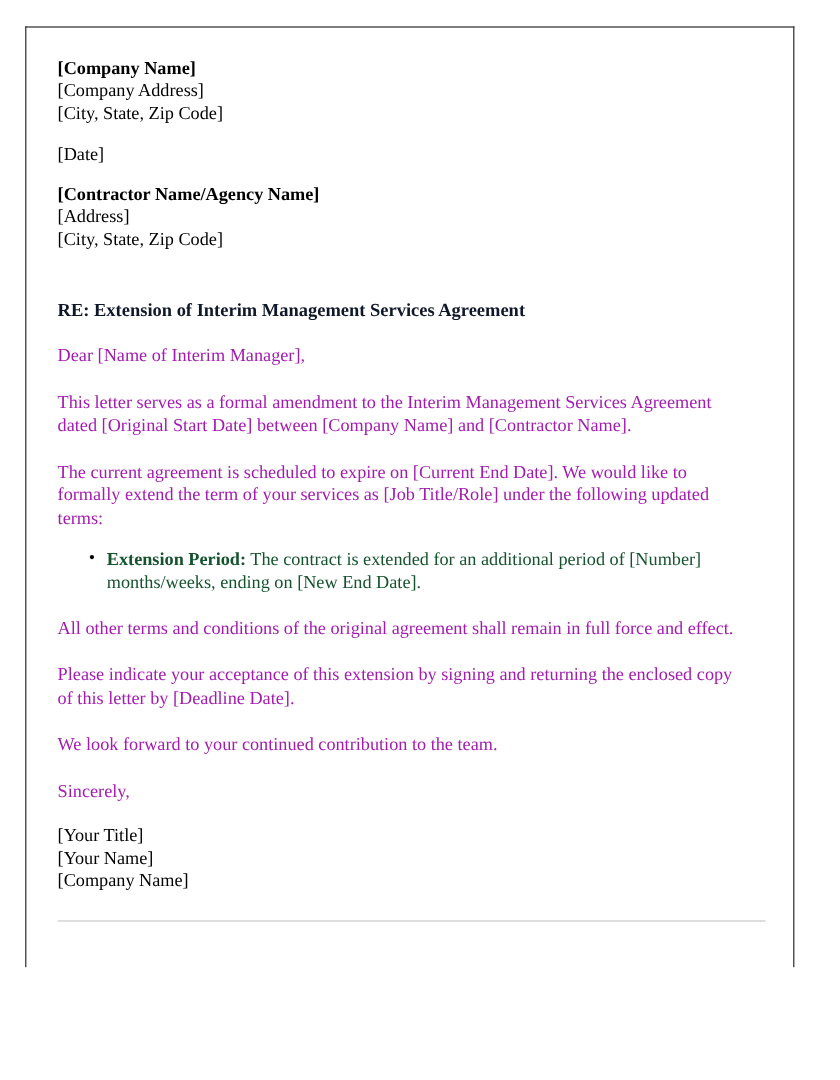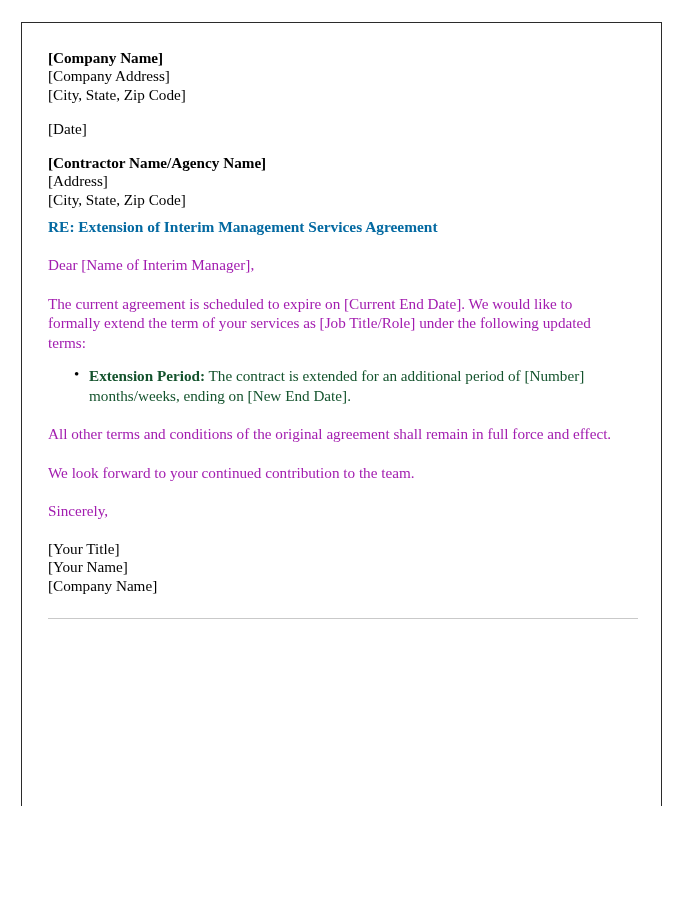--- a/index.html
+++ b/index.html
@@ -47,22 +47,22 @@
   .line.b {
     font-weight: bold;
   }
   .gap {
     height: 16px;
   }
   .subject {
     font-size: 15.4px;
     font-weight: bold;
     line-height: 19px;
-    color: #0369a1;
-    margin-top: 8px;
+    color: #0f172a;
+    margin-top: 40px;
   }
   .para {
     font-size: 15.2px;
     line-height: 19.6px;
     color: #a21caf;
     margin-top: 19px;
     text-align: left;
   }
   ul.terms {
     margin: 14px 0 0 0;
@@ -123,31 +123,33 @@
       <div class="recipient">
         <div class="line b">[Contractor Name/Agency Name]</div>
         <div class="line">[Address]</div>
         <div class="line">[City, State, Zip Code]</div>
       </div>
 
       <div class="subject">RE: Extension of Interim Management Services Agreement</div>
 
       <div class="para">Dear [Name of Interim Manager],</div>
 
+      <div class="para">This letter serves as a formal amendment to the Interim Management Services Agreement dated [Original Start Date] between [Company Name] and [Contractor Name].</div>
 
       <div class="para">The current agreement is scheduled to expire on [Current End Date]. We would like to formally extend the term of your services as [Job Title/Role] under the following updated terms:</div>
 
       <ul class="terms">
         <li>
           <span class="lbl">Extension Period:</span><span> The contract is extended for an additional period of [Number] months/weeks, ending on [New End Date].</span>
         </li>
       </ul>
 
       <div class="para">All other terms and conditions of the original agreement shall remain in full force and effect.</div>
 
+      <div class="para">Please indicate your acceptance of this extension by signing and returning the enclosed copy of this letter by [Deadline Date].</div>
 
       <div class="para">We look forward to your continued contribution to the team.</div>
 
       <div class="para">Sincerely,</div>
 
       <div class="sig-block">
         <div class="line">[Your Title]</div>
         <div class="line">[Your Name]</div>
         <div class="line">[Company Name]</div>
       </div>

